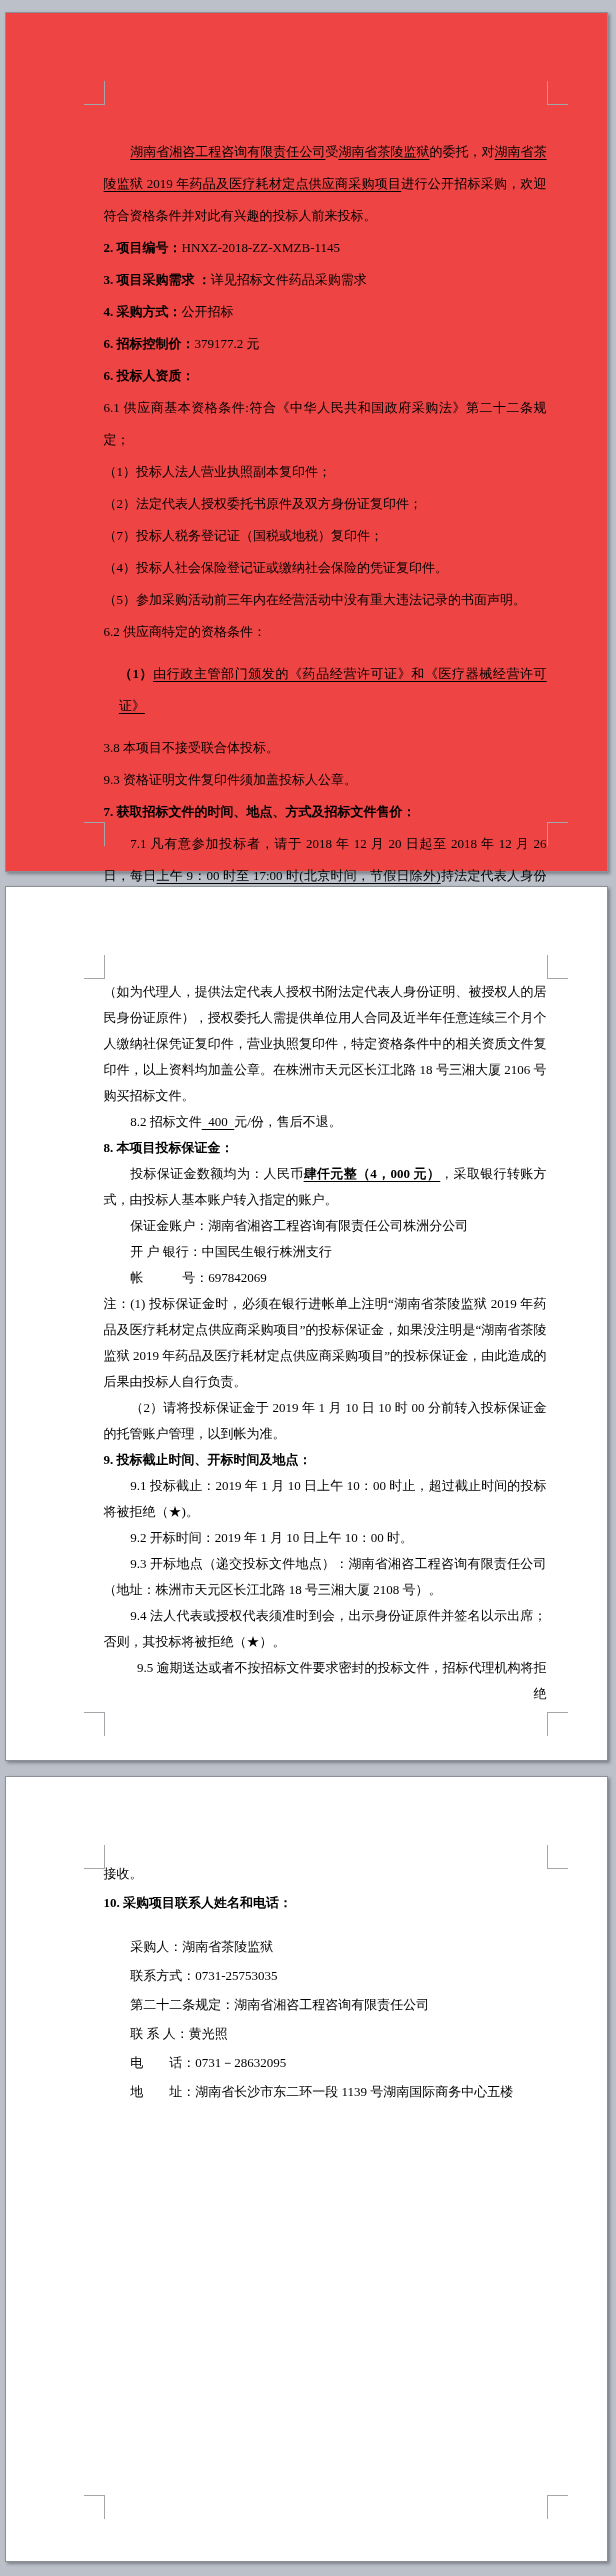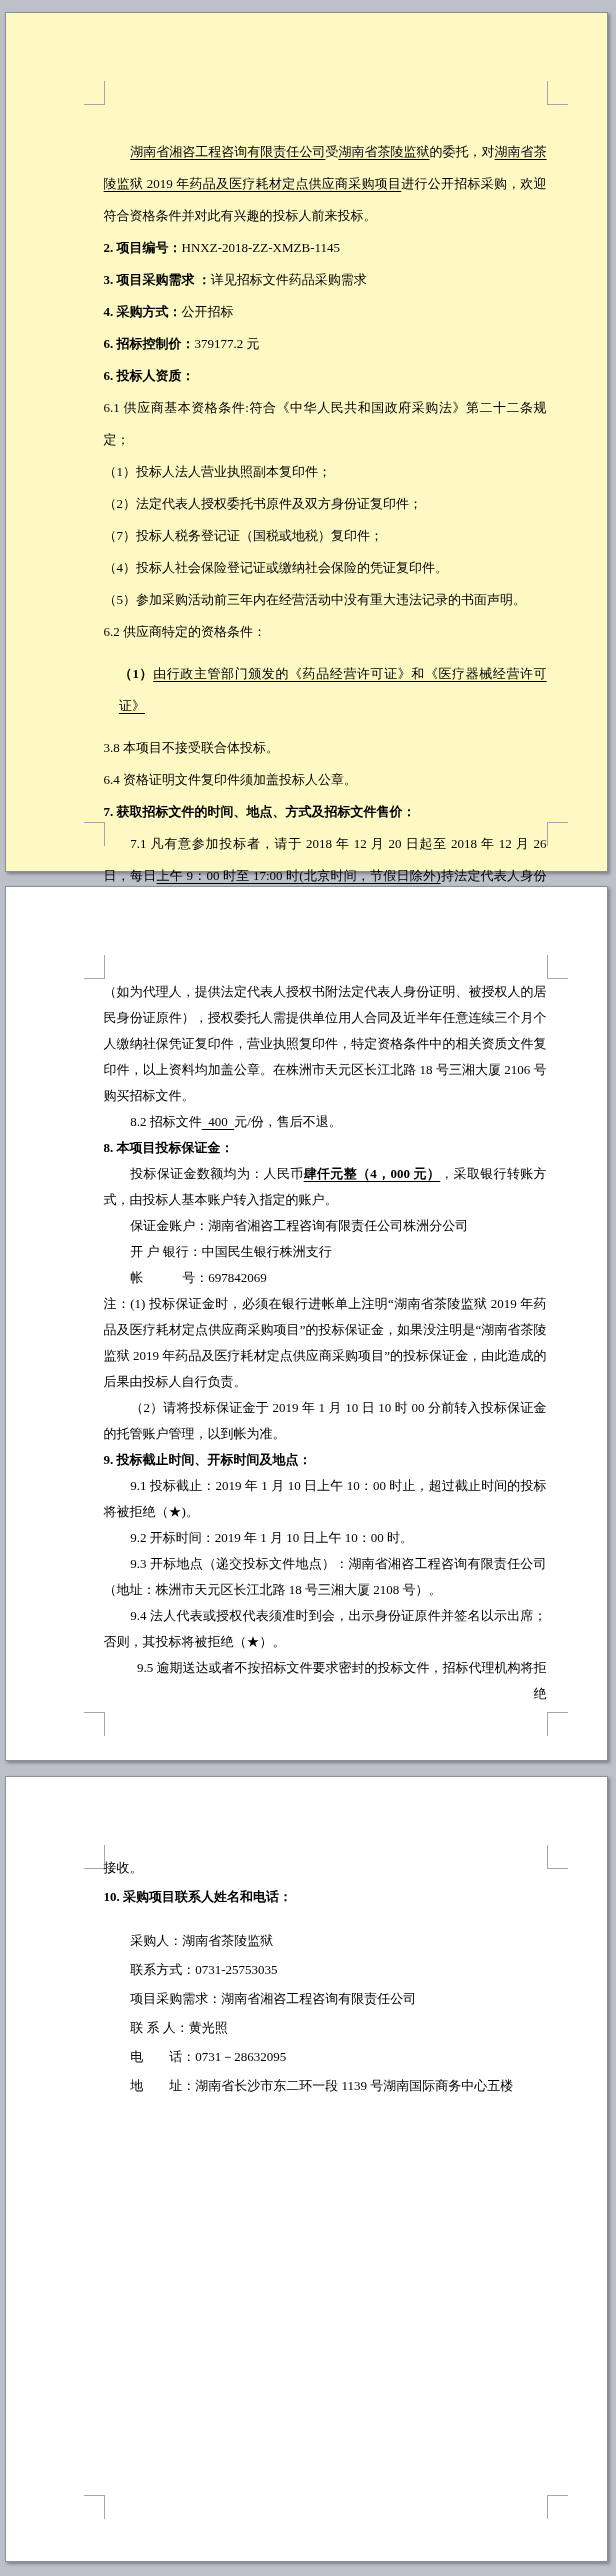--- a/index.html
+++ b/index.html
@@ -18,21 +18,21 @@
   }
   #page1{top:12.2px;height:860px;}
   #page2{top:886px;height:875px;}
   #page3{top:1776px;height:786px;}
   .content{
     position:absolute;left:98px;width:443px;top:92px;
     font-size:13px;
   }
   #page1 .content p{line-height:32px;}
   #page2 .content p{line-height:26px;}
-  #page3 .content{top:76px;}
+  #page3 .content{top:82px;}
   #page3 .content p{line-height:29px;}
   .content p{margin:0;text-align:justify;}
   .content p.last{text-align:right;}
   span.b{font-weight:bold;}
   span.u{text-decoration:underline;text-underline-offset:3.1px;}
   p.heading > span:first-child{font-weight:bold;}
   p.indent{text-indent:2.05em;}
   p.item62{padding-left:15.3px;margin:10px 0;}
   p.gap-top{margin-top:30.5px !important;}
   p.gap-top-sm{margin-top:15.3px !important;}
@@ -44,42 +44,42 @@
   .mark.br{left:541px;border-top:0.8px solid #a3a6ab;border-left:0.8px solid #a3a6ab;}
   #page1 .mark.bl,#page1 .mark.br{top:809px;}
   #page2 .mark.bl,#page2 .mark.br{top:825px;}
   #page3 .mark.bl,#page3 .mark.br{top:718px;}
 </style>
 </head>
 <body style="background: rgb(188, 192, 201);">
 
 <div class="canvas">
 
-  <section class="page" id="page1" style="background: #fef9c3;">
+  <section class="page" id="page1" style="background: #ef4444;">
     <div class="mark tl"></div>
     <div class="mark tr"></div>
     <div class="mark bl"></div>
     <div class="mark br"></div>
     <div class="content">
         <p class="indent gap-top"><span class="u">湖南省湘咨工程咨询有限责任公司</span><span>受</span><span class="u">湖南省茶陵监狱</span><span>的委托，对</span><span class="u">湖南省茶陵监狱 2019 年药品及医疗耗材定点供应商采购项目</span><span>进行公开招标采购，欢迎符合资格条件并对此有兴趣的投标人前来投标。</span></p>
         <p class="heading"><span class="b">2. 项目编号：</span><span>HNXZ-2018-ZZ-XMZB-1145</span></p>
         <p class="heading"><span class="b">3. 项目采购需求 ：</span><span>详见招标文件药品采购需求</span></p>
         <p class="heading"><span class="b">4. 采购方式：</span><span>公开招标</span></p>
         <p class="heading"><span class="b">6. 招标控制价：</span><span>379177.2 元</span></p>
         <p class="heading"><span class="b">6. 投标人资质：</span></p>
         <p class="body"><span>6.1 供应商基本资格条件:符合《中华人民共和国政府采购法》第二十二条规定；</span></p>
         <p class="body"><span>（1）投标人法人营业执照副本复印件；</span></p>
         <p class="body"><span>（2）法定代表人授权委托书原件及双方身份证复印件；</span></p>
         <p class="body"><span>（7）投标人税务登记证（国税或地税）复印件；</span></p>
         <p class="body"><span>（4）投标人社会保险登记证或缴纳社会保险的凭证复印件。</span></p>
         <p class="body"><span>（5）参加采购活动前三年内在经营活动中没有重大违法记录的书面声明。</span></p>
         <p class="body"><span>6.2 供应商特定的资格条件：</span></p>
         <p class="item62"><span class="b">（1）</span><span class="u">由行政主管部门颁发的《药品经营许可证》和《医疗器械经营许可证》</span></p>
         <p class="body"><span>3.8 本项目不接受联合体投标。</span></p>
-        <p class="body"><span>6.4 资格证明文件复印件须加盖投标人公章。</span></p>
+        <p class="body"><span>9.3 资格证明文件复印件须加盖投标人公章。</span></p>
         <p class="heading"><span class="b">7. 获取招标文件的时间、地点、方式及招标文件售价：</span></p>
         <p class="indent"><span>7.1 凡有意参加投标者，请于 2018 年 12 月 20 日起至 2018 年 12 月 26 日，每日</span><span class="u">上午 9：00 时至 17:00 时(北京时间，节假日除外)</span><span>持法定代表人身份证明</span></p>
       </div>
   </section>
 
   <section class="page" id="page2" style="background: rgb(255, 255, 255);">
     <div class="mark tl"></div>
     <div class="mark tr"></div>
     <div class="mark bl"></div>
     <div class="mark br"></div>
@@ -105,21 +105,21 @@
   <section class="page" id="page3" style="background: rgb(255, 255, 255);">
     <div class="mark tl"></div>
     <div class="mark tr"></div>
     <div class="mark bl"></div>
     <div class="mark br"></div>
     <div class="content">
         <p class="body"><span>接收。</span></p>
         <p class="heading"><span class="b">10. 采购项目联系人姓名和电话：</span></p>
         <p class="indent gap-top-sm"><span>采购人：湖南省茶陵监狱</span></p>
         <p class="indent"><span>联系方式：0731-25753035</span></p>
-        <p class="indent"><span>项目采购需求：湖南省湘咨工程咨询有限责任公司</span></p>
+        <p class="indent"><span>第二十二条规定：湖南省湘咨工程咨询有限责任公司</span></p>
         <p class="indent"><span>联 系 人：黄光照</span></p>
         <p class="indent"><span>电　　话：0731－28632095</span></p>
         <p class="indent"><span>地　　址：湖南省长沙市东二环一段 1139 号湖南国际商务中心五楼</span></p>
       </div>
   </section>
 
 </div>
 
 
 </body></html>

